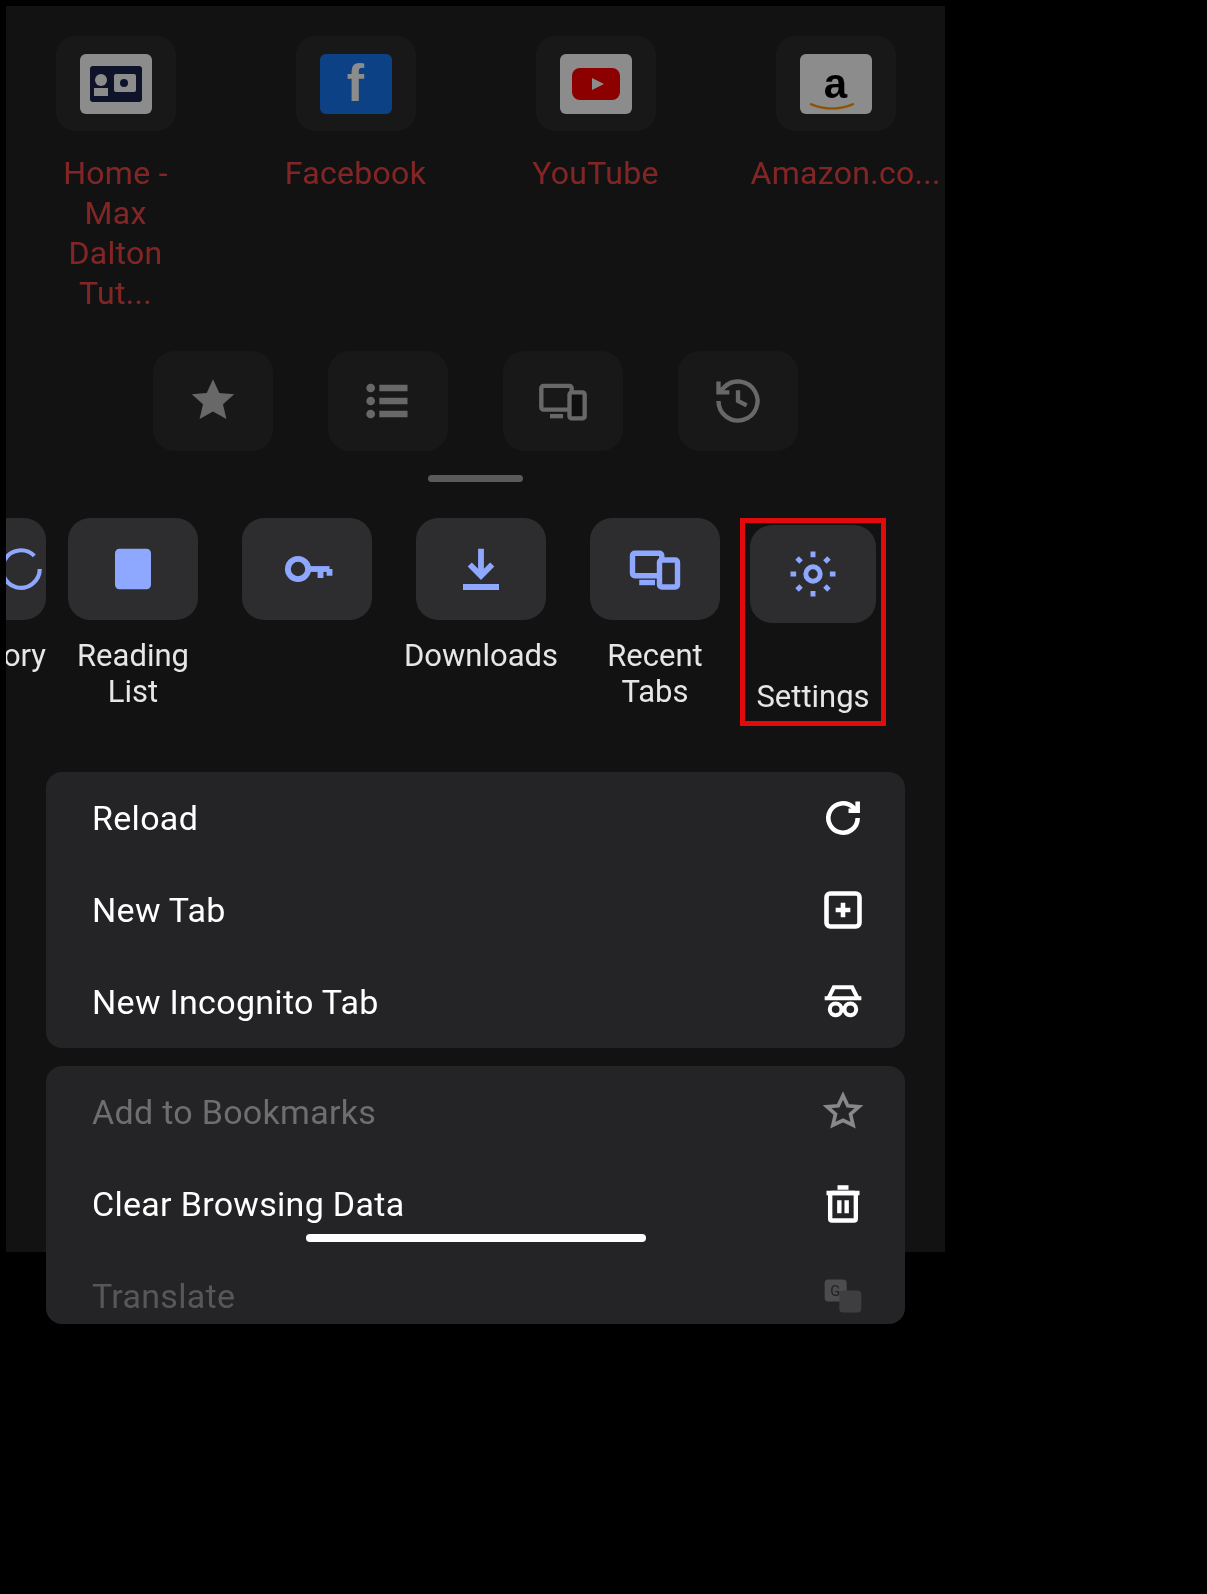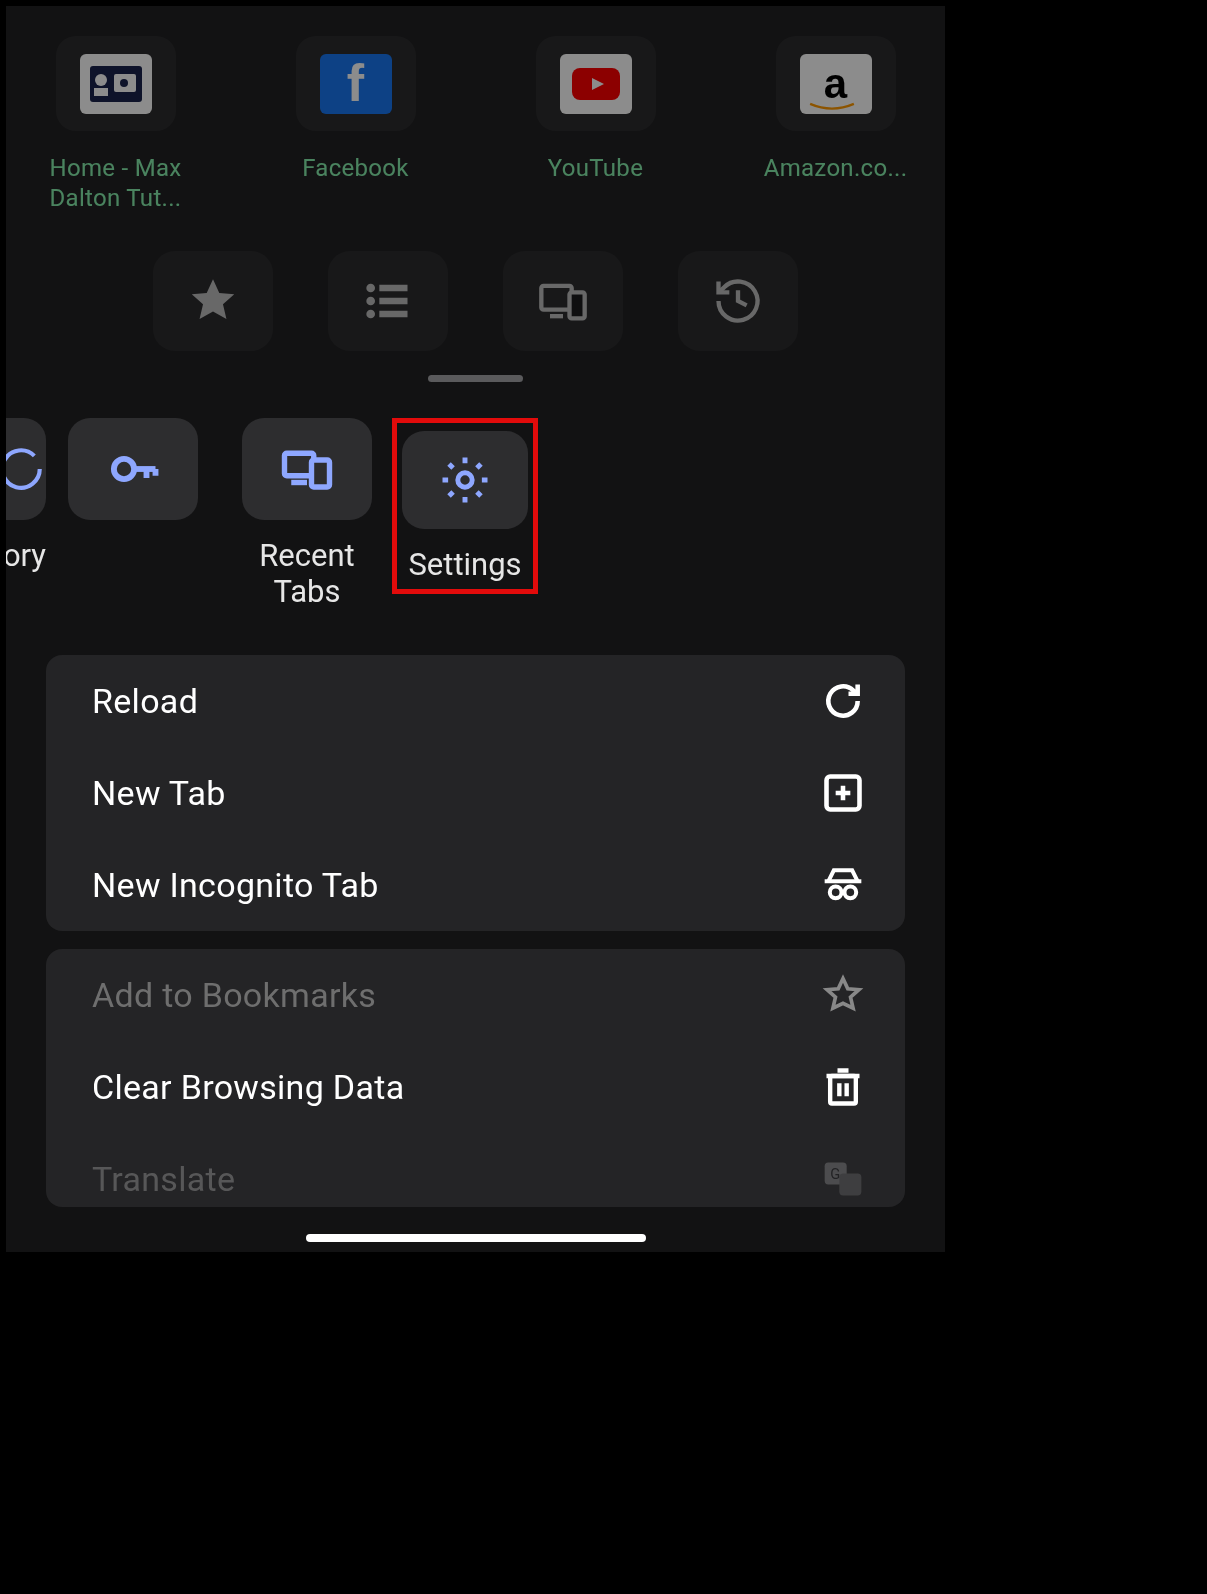--- a/index.html
+++ b/index.html
@@ -53,23 +53,23 @@
     margin-bottom: 22px;
   }
   .sc-favicon {
     width: 72px;
     height: 60px;
     border-radius: 6px;
     display:flex;align-items:center;justify-content:center;
     font-weight:700;
   }
   .sc-label {
-    font-size: 24px;
+    font-size: 32px;
     line-height: 1.25;
-    color: #86efac;
+    color: #ef4444;
     max-width: 170px;
     letter-spacing: 0.3px;
   }
 
   
   .tile-row {
     display: flex;
     justify-content: center;
     gap: 55px;
     margin-top: 38px;
@@ -131,24 +131,25 @@
   }
   .car-tile svg { width: 54px; height: 54px; stroke: var(--accent); fill: none; }
   .car-label {
     font-size: 31px;
     line-height: 1.15;
     color: #e6e6e6;
     max-width: 160px;
   }
   .car-item.highlighted {
     border: 5px solid var(--highlight);
-    padding: 8px 4px 6px;
+    padding: 2px 4px 6px;
     border-radius: 0;
     flex-basis: 146px;
     margin-left: -2px;
+    gap: 38px;
   }
   .car-item.highlighted .car-tile { width: 126px; height: 98px; }
 
   
   .panel {
     margin: 18px 40px;
     background: #242426;
     border-radius: 16px;
     overflow: hidden;
   }
@@ -278,32 +279,53 @@
   <div class="carousel">
     <div class="car-item partial-left">
       <div class="car-tile">
         <svg viewBox="0 0 24 24" stroke-width="2">
             <path d="M21 12a9 9 0 1 1-2.6-6.3" stroke="#8ea7ff"></path>
           </svg>
       </div>
       <div class="car-label">ory</div>
     </div>
 
+    <div class="car-item">
+      <div class="car-tile">
+        <svg viewBox="0 0 24 24" stroke-width="2.4">
+            <rect x="4" y="3" width="16" height="18" rx="2" fill="#8ea7ff" stroke="none"></rect>
+            <rect x="7" y="7" width="10" height="2" fill="#2d2d2f"></rect>
+            <rect x="7" y="11" width="10" height="2" fill="#2d2d2f"></rect>
+            <rect x="7" y="15" width="7" height="2" fill="#2d2d2f"></rect>
+          </svg>
+      </div>
+      <div class="car-label">Reading List</div>
+    </div>
 
     <div class="car-item">
       <div class="car-tile">
         <svg viewBox="0 0 24 24" stroke-width="2.6">
             <circle cx="8" cy="12" r="4.5" stroke="#8ea7ff"></circle>
             <line x1="12.5" y1="12" x2="22" y2="12" stroke="#8ea7ff"></line>
             <line x1="18" y1="12" x2="18" y2="16" stroke="#8ea7ff"></line>
             <line x1="22" y1="12" x2="22" y2="15" stroke="#8ea7ff"></line>
           </svg>
       </div>
     </div>
 
+    <div class="car-item">
+      <div class="car-tile">
+        <svg viewBox="0 0 24 24" stroke-width="2.6" stroke="#8ea7ff">
+            <line x1="12" y1="3" x2="12" y2="14"></line>
+            <polyline points="7 10 12 15 17 10" fill="none"></polyline>
+            <line x1="4" y1="20" x2="20" y2="20"></line>
+          </svg>
+      </div>
+      <div class="car-label">Downloads</div>
+    </div>
 
     <div class="car-item">
       <div class="car-tile">
         <svg viewBox="0 0 24 24" stroke-width="2.4" stroke="#8ea7ff" fill="none">
             <rect x="2" y="5" width="13" height="10" rx="1"></rect>
             <line x1="5" y1="18" x2="12" y2="18"></line>
             <rect x="14" y="8" width="8" height="12" rx="1" fill="#2d2d2f"></rect>
           </svg>
       </div>
       <div class="car-label">Recent Tabs</div>

